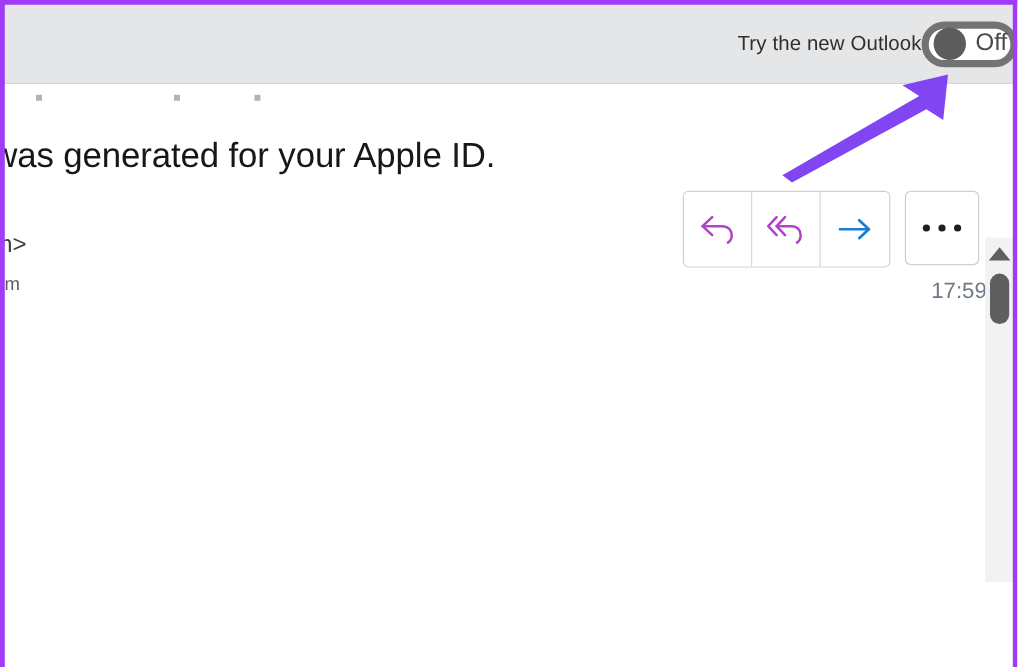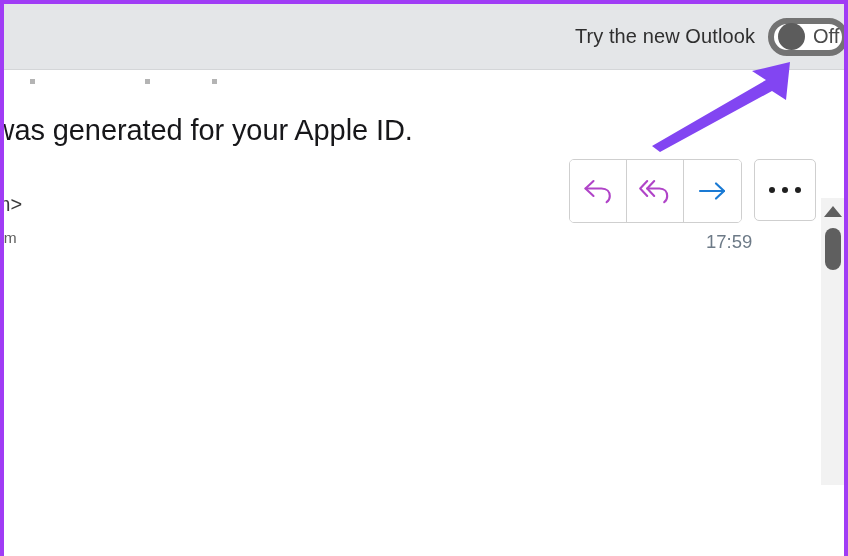--- a/index.html
+++ b/index.html
@@ -40,25 +40,24 @@
     height: 66px;
     background: #e4e6e8;
     border-bottom: 1px solid #d4d6d8;
     box-sizing: border-box;
     display: flex;
     align-items: center;
     justify-content: flex-end;
     padding-right: 0px;
   }
   .try-new-label {
-    font-size: 20px;
+    font-size: 17px;
     color: #2f2f2f;
     letter-spacing: 0.1px;
     white-space: nowrap;
-    margin-right: 13px;
   }
   .toggle-switch {
     position: relative;
     width: 80px;
     height: 38px;
     border: 6px solid #737373;
     border-radius: 19px;
     background: #ffffff;
     display: flex;
     align-items: center;
@@ -183,21 +182,21 @@
   .dots-glyph span {
     width: 6px;
     height: 6px;
     border-radius: 50%;
     background: #1f1f1f;
     display: block;
   }
 
   .timestamp {
     position: absolute;
-    left: 702px;
+    left: 772px;
     top: 160px;
     font-size: 18.5px;
     color: #6d7a87;
     white-space: nowrap;
   }
 
   
   .scrollbar {
     position: absolute;
     right: 4px;

